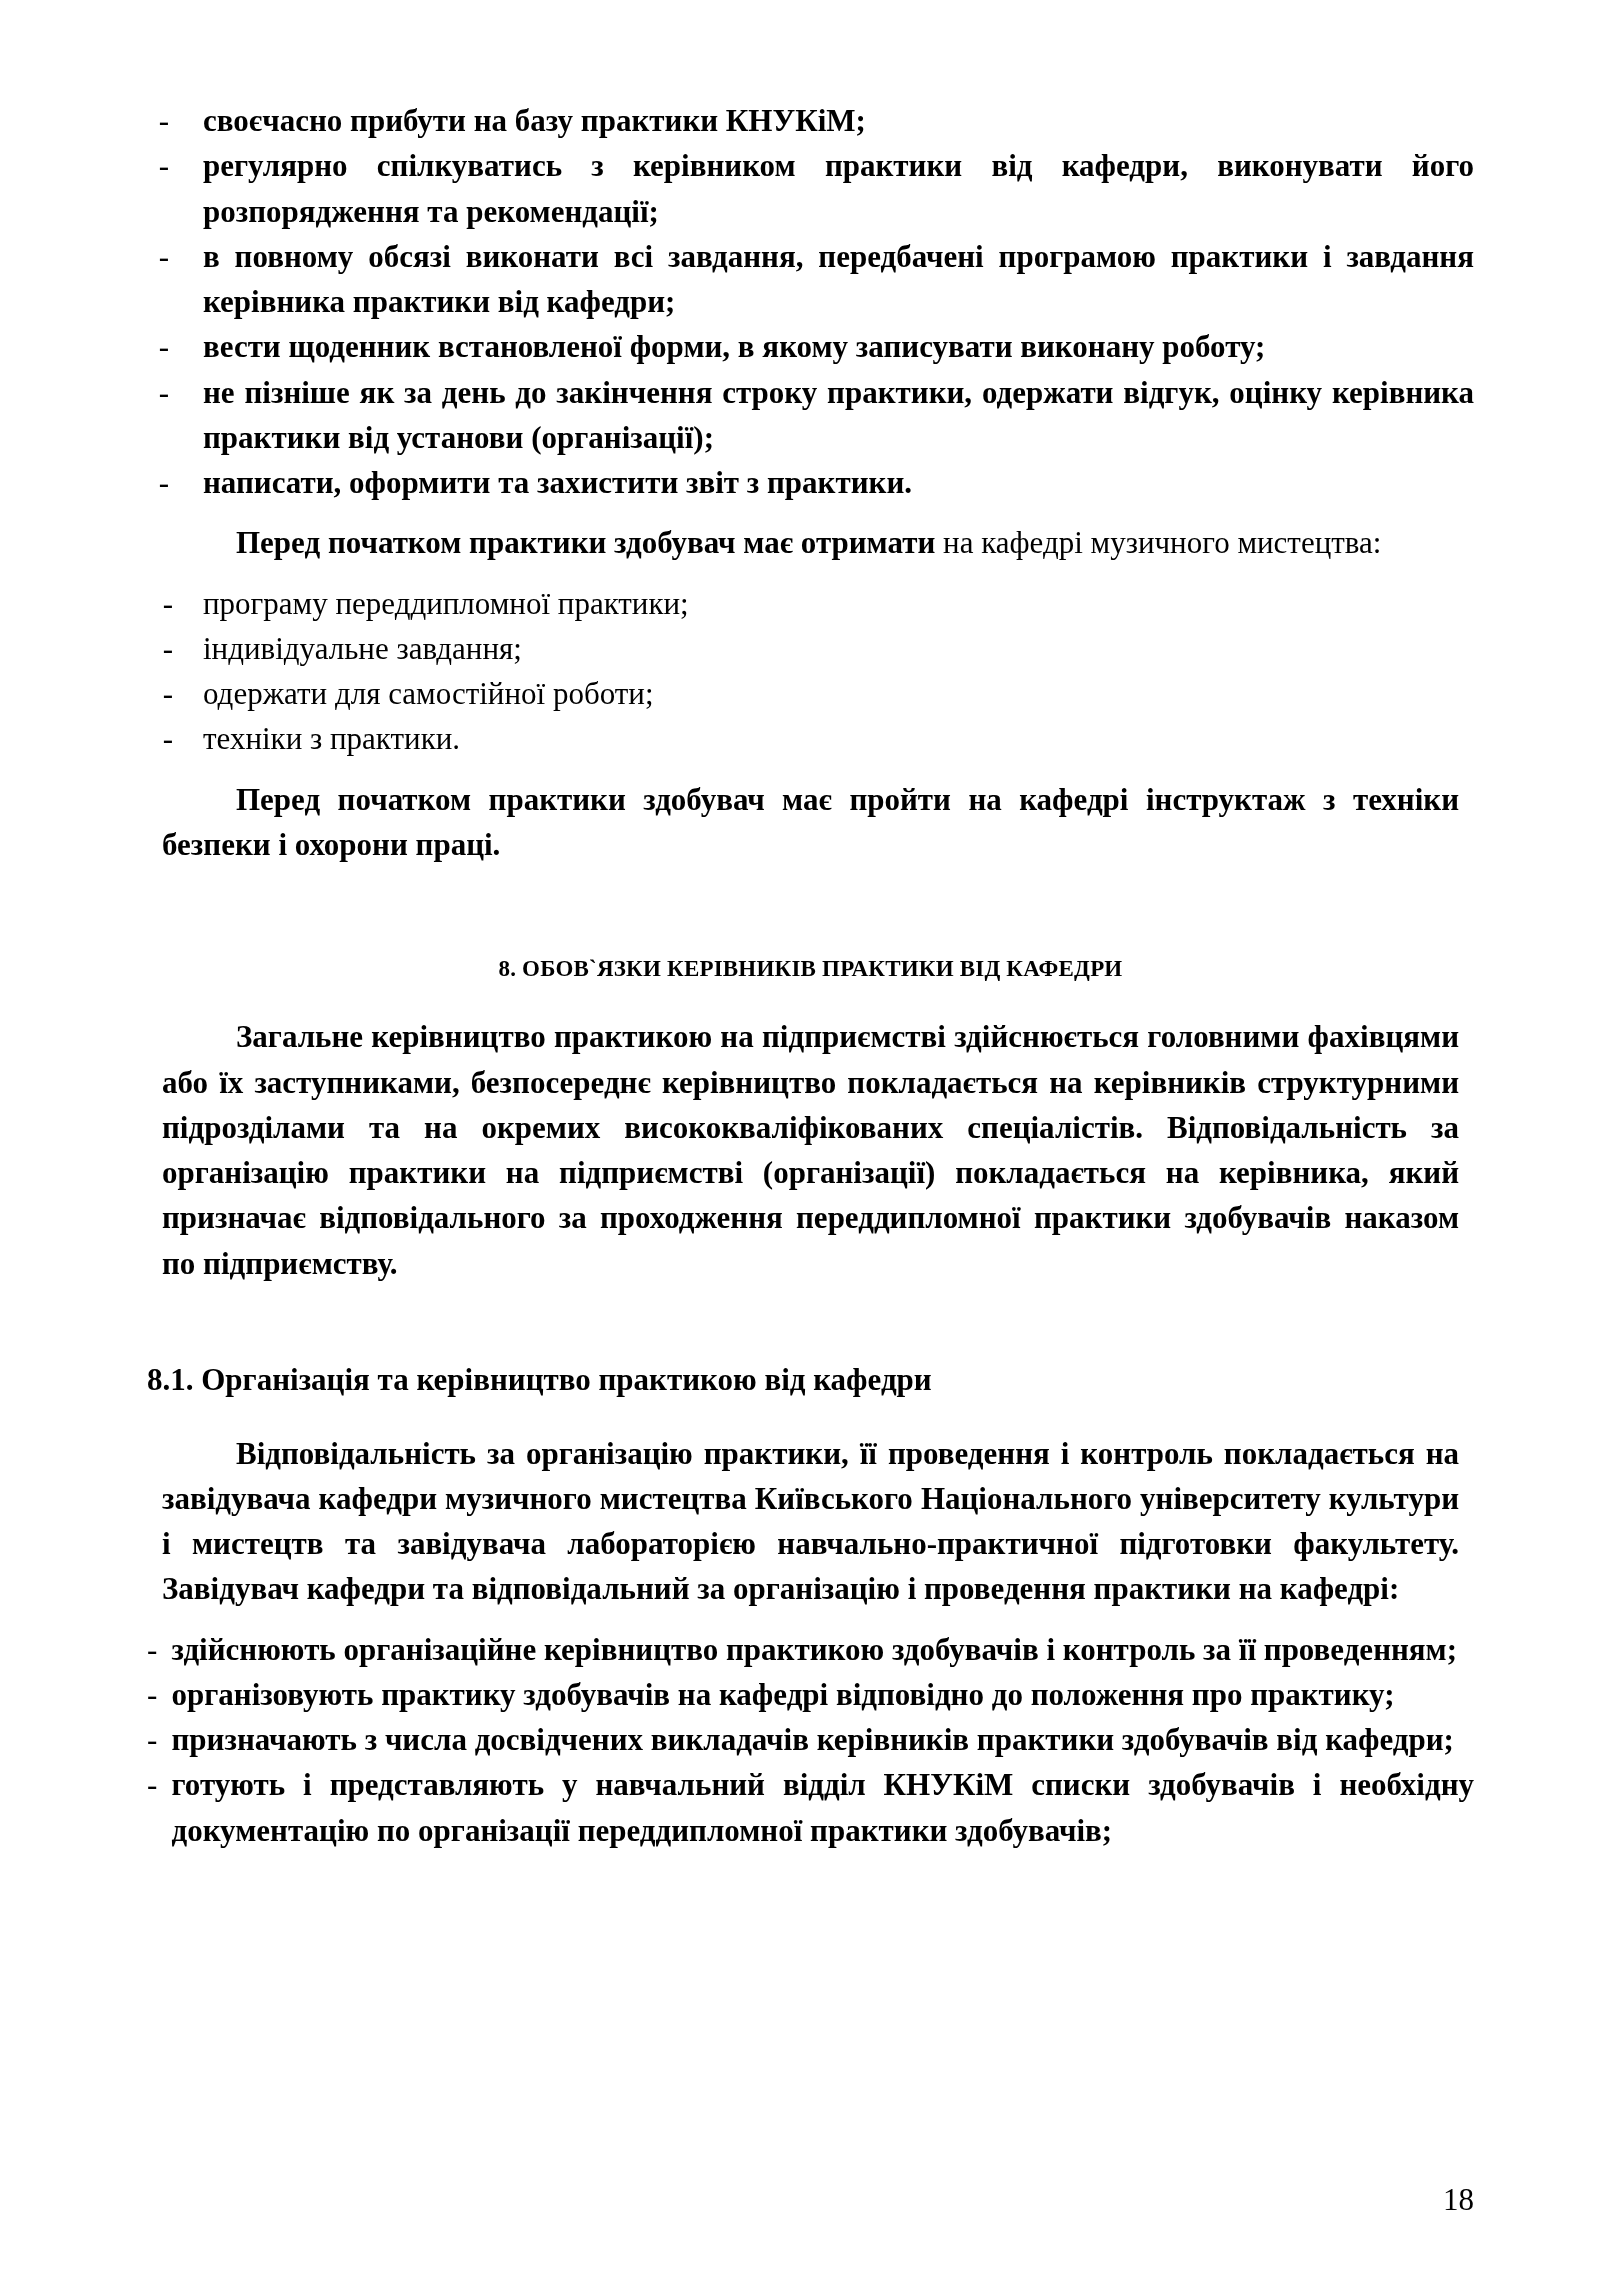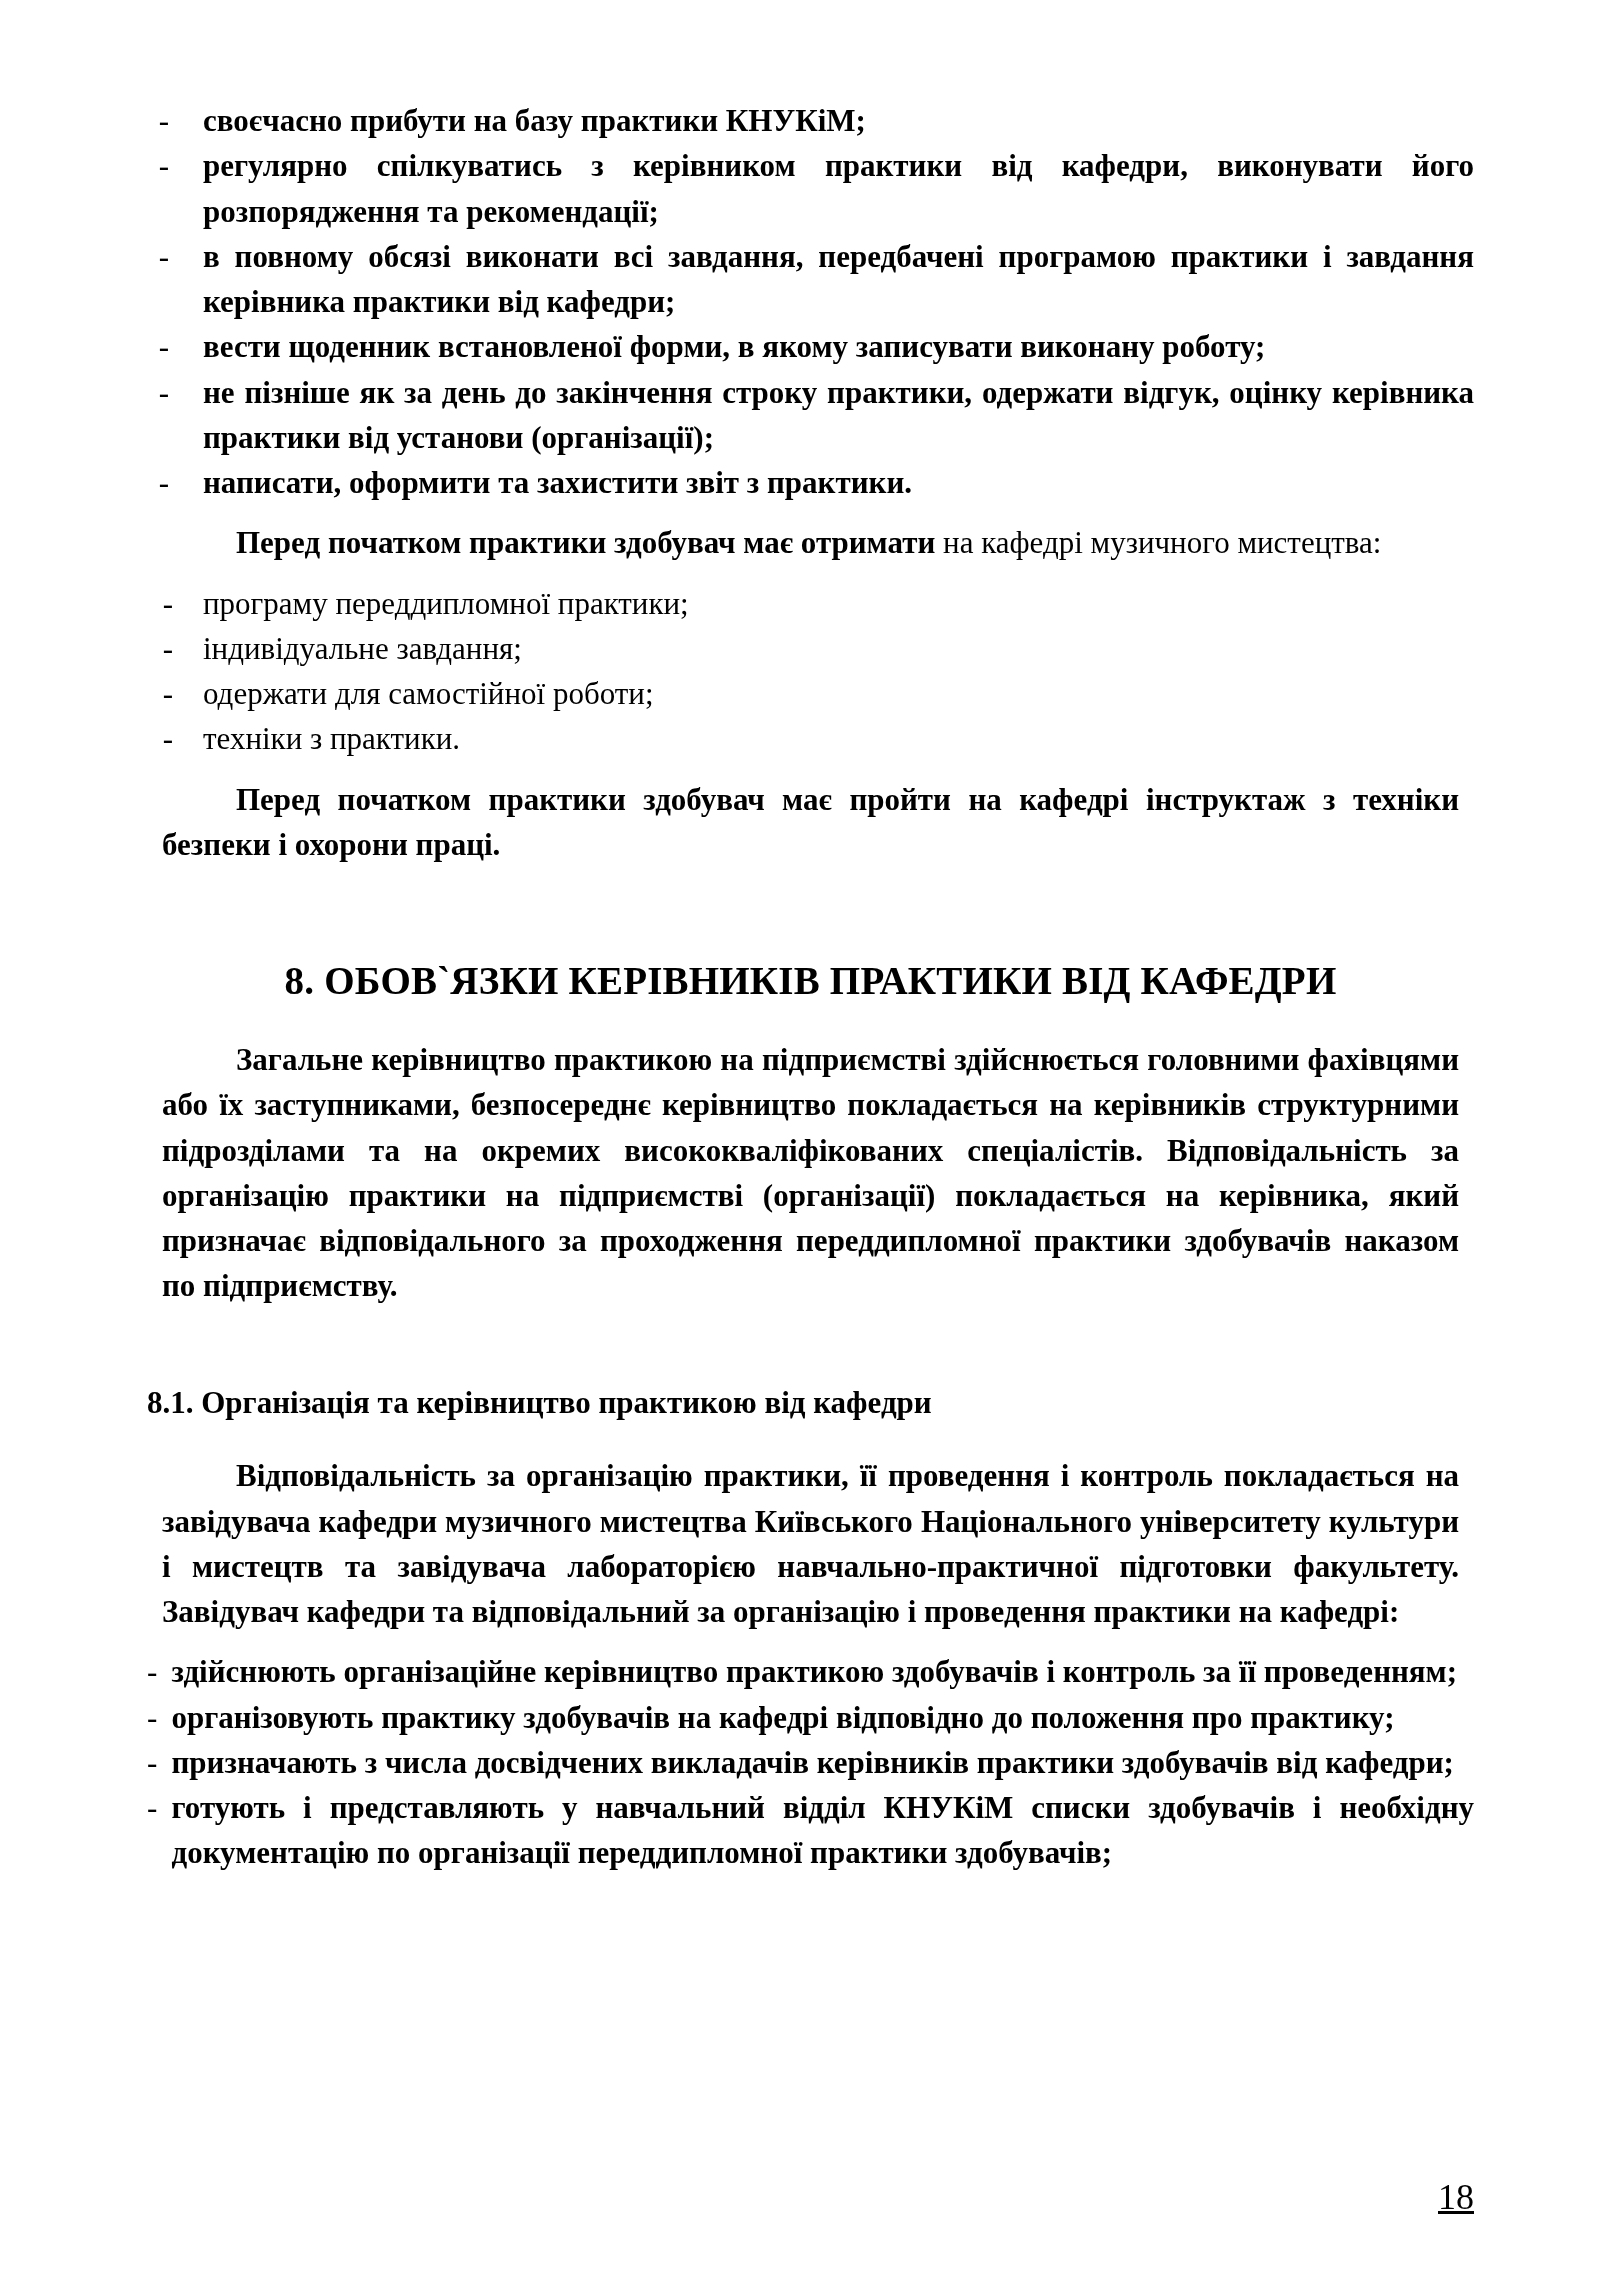--- a/index.html
+++ b/index.html
@@ -85,21 +85,21 @@
   }
   p.indent-wide {
     text-indent: 74px;
   }
   .last-line-natural {
     text-align-last: left;
     font-weight: bold;
   }
 
   h1.section-title {
-    font-size: 39px;
+    font-size: 23px;
     font-weight: bold;
     text-align: center;
     margin: 0;
     line-height: 1.42;
     letter-spacing: 0.2px;
   }
   h2.subsection-title {
     font-size: 31px;
     font-weight: bold;
     text-align: left;
@@ -110,23 +110,22 @@
   .sp-sm { height: 13.7px; }
   .sp-lg { height: 57px; }
   .sp-xl { height: 71px; }
 
   .bold { font-weight: bold; }
 
   .page-number {
     position: absolute;
     right: 147px;
     bottom: 78px;
-    font-size: 36px;
+    font-size: 31px;
     line-height: 1;
-    text-decoration: underline;
   }
 </style>
 </head>
 <body>
 
 <div class="page">
   <div class="content">
 
     <ul class="dash-list list-top">
       <li>

